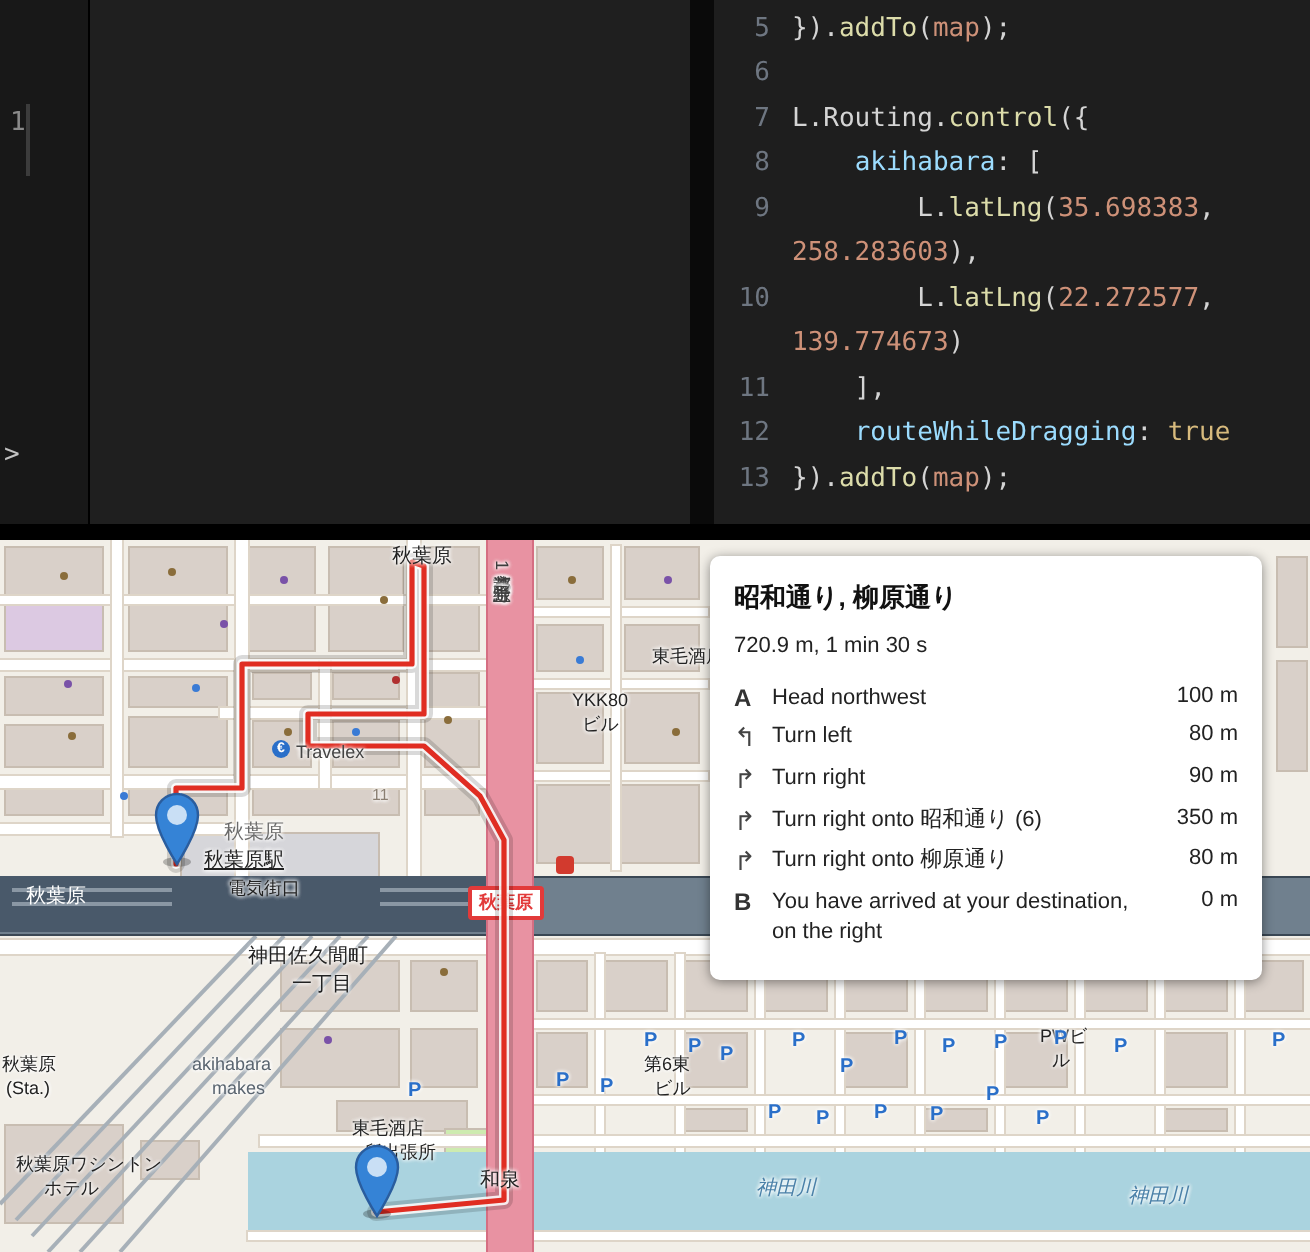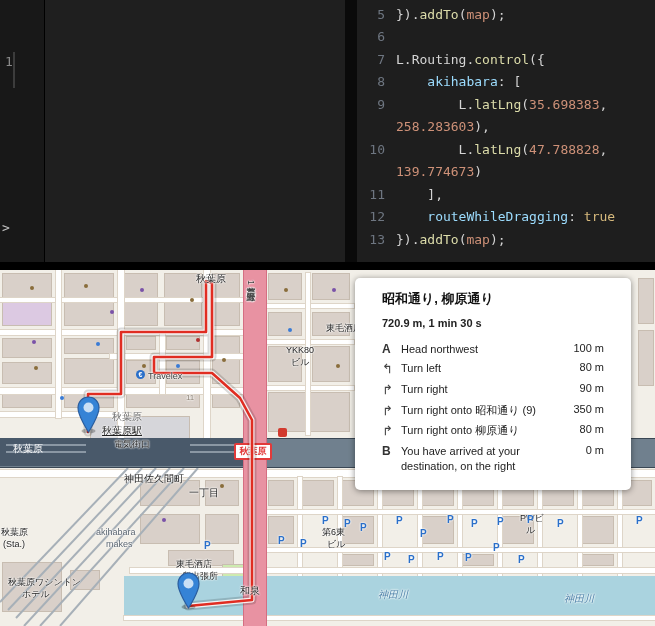--- a/index.html
+++ b/index.html
@@ -28,23 +28,23 @@
   .badge{position:absolute;left:234px;top:173px;width:38px;height:17px;background:#fff;border:2px solid #e23a3a;border-radius:2px;color:#e23a3a;font-size:9px;font-weight:bold;display:flex;align-items:center;justify-content:center;box-sizing:border-box;}
   .map-label{position:absolute;color:#222;white-space:nowrap;text-shadow:0 0 2px #fff,0 0 2px #fff,0 0 2px #fff;line-height:1;}
   .map-label.vert{writing-mode:vertical-rl;}
   .pk{position:absolute;color:#2a6fc9;font-size:10px;font-weight:bold;text-shadow:0 0 2px #fff,0 0 2px #fff;line-height:1;}
   .poi{position:absolute;width:4px;height:4px;border-radius:50%;}
   .euro{position:absolute;width:9px;height:9px;border-radius:50%;background:#2a6fc9;color:#fff;font-size:7px;line-height:9px;text-align:center;font-weight:bold;}
   .shield{position:absolute;width:9px;height:9px;background:#d23a2e;border-radius:2px;}
   svg.layer{position:absolute;left:0;top:0;}
   .marker{position:absolute;width:25px;height:38px;}
   
-  .rpanel{position:absolute;left:355px;top:8px;width:276px;height:212px;background:#fff;border-radius:5px;box-shadow:0 1px 6px rgba(0,0,0,.45);padding:10px 27px;box-sizing:border-box;color:#111;}
+  .rpanel{position:absolute;left:355px;top:8px;width:276px;height:212px;background:#fff;border-radius:5px;box-shadow:0 1px 6px rgba(0,0,0,.45);padding:10px 12px;box-sizing:border-box;color:#111;}
   .rpanel h2{margin:2px 0 0 0;font-size:13px;font-weight:bold;}
-  .rsum{font-size:11px;margin:9px 0 10px 0;color:#222;font-weight:bold;}
+  .rsum{font-size:11px;margin:9px 0 10px 0;color:#222;}
   .rrow{display:flex;align-items:flex-start;padding:2.5px 0;font-size:11px;color:#222;}
   .rrow .ric{width:19px;flex:none;font-weight:bold;font-size:12px;color:#333;line-height:1.2;}
   .rrow .ric.turn{font-weight:normal;font-size:13px;color:#444;}
   .rrow .rtx{flex:1;padding-right:6px;line-height:1.35;}
   .rrow .rds{width:42px;flex:none;text-align:right;color:#222;}
 </style>
 </head>
 <body>
 
 <div class="screen">
@@ -57,21 +57,21 @@
     </div>
     <div class="pane-b"></div>
     <div class="pane-gap"></div>
     <div class="pane-c" id="code-rows">
         <div class="code-row"><span class="gutter">5</span><span><span style="color: rgb(212, 212, 212);">}).</span><span style="color: rgb(220, 220, 170);">addTo</span><span style="color: rgb(212, 212, 212);">(</span><span style="color: rgb(206, 145, 120);">map</span><span style="color: rgb(212, 212, 212);">);</span></span></div>
         <div class="code-row"><span class="gutter">6</span><span></span></div>
         <div class="code-row"><span class="gutter">7</span><span><span style="color: rgb(212, 212, 212);">L.Routing.</span><span style="color: rgb(220, 220, 170);">control</span><span style="color: rgb(212, 212, 212);">({</span></span></div>
         <div class="code-row"><span class="gutter">8</span><span><span style="color: rgb(212, 212, 212);">    </span><span style="color: rgb(156, 220, 254);">akihabara</span><span style="color: rgb(212, 212, 212);">: [</span></span></div>
         <div class="code-row"><span class="gutter">9</span><span><span style="color: rgb(212, 212, 212);">        L.</span><span style="color: rgb(220, 220, 170);">latLng</span><span style="color: rgb(212, 212, 212);">(</span><span style="color: rgb(206, 145, 120);">35.698383</span><span style="color: rgb(212, 212, 212);">,</span></span></div>
         <div class="code-row"><span class="gutter"></span><span><span style="color: rgb(206, 145, 120);">258.283603</span><span style="color: rgb(212, 212, 212);">),</span></span></div>
-        <div class="code-row"><span class="gutter">10</span><span><span style="color: rgb(212, 212, 212);">        L.</span><span style="color: rgb(220, 220, 170);">latLng</span><span style="color: rgb(212, 212, 212);">(</span><span style="color: rgb(206, 145, 120);">47.788828</span><span style="color: rgb(212, 212, 212);">,</span></span></div>
+        <div class="code-row"><span class="gutter">10</span><span><span style="color: rgb(212, 212, 212);">        L.</span><span style="color: rgb(220, 220, 170);">latLng</span><span style="color: rgb(212, 212, 212);">(</span><span style="color: rgb(206, 145, 120);">22.272577</span><span style="color: rgb(212, 212, 212);">,</span></span></div>
         <div class="code-row"><span class="gutter"></span><span><span style="color: rgb(206, 145, 120);">139.774673</span><span style="color: rgb(212, 212, 212);">)</span></span></div>
         <div class="code-row"><span class="gutter">11</span><span><span style="color: rgb(212, 212, 212);">    ],</span></span></div>
         <div class="code-row"><span class="gutter">12</span><span><span style="color: rgb(212, 212, 212);">    </span><span style="color: rgb(156, 220, 254);">routeWhileDragging</span><span style="color: rgb(212, 212, 212);">: </span><span style="color: rgb(215, 186, 125);">true</span></span></div>
         <div class="code-row"><span class="gutter">13</span><span><span style="color: rgb(212, 212, 212);">}).</span><span style="color: rgb(220, 220, 170);">addTo</span><span style="color: rgb(212, 212, 212);">(</span><span style="color: rgb(206, 145, 120);">map</span><span style="color: rgb(212, 212, 212);">);</span></span></div>
       </div>
   </div>
 
   <div class="divider"></div>
 
   <div class="map" id="map">
@@ -198,21 +198,21 @@
         <div class="map-label" style="left: 196px; top: 4px; font-size: 10px;">秋葉原</div>
         <div class="map-label" style="left: 326px; top: 54px; font-size: 9px;">東毛酒店</div>
         <div class="map-label" style="left: 286px; top: 76px; font-size: 9px;">YKK80</div>
         <div class="map-label" style="left: 291px; top: 88px; font-size: 9px;">ビル</div>
         <div class="map-label" style="left: 148px; top: 102px; font-size: 9px; color: rgb(68, 68, 68);">Travelex</div>
         <div class="map-label" style="left: 186px; top: 124px; font-size: 8px; color: rgb(138, 127, 114);">11</div>
         <div class="map-label" style="left: 112px; top: 142px; font-size: 10px; color: rgb(107, 107, 107);">秋葉原</div>
         <div class="map-label" style="left: 102px; top: 156px; font-size: 10px; text-decoration: underline;">秋葉原駅</div>
         <div class="map-label" style="left: 114px; top: 170px; font-size: 9px;">電気街口</div>
         <div class="map-label" style="left: 124px; top: 204px; font-size: 10px;">神田佐久間町</div>
-        <div class="map-label" style="left: 146px; top: 218px; font-size: 10px; margin-left: 43px;">一丁目</div>
+        <div class="map-label" style="left: 146px; top: 218px; font-size: 10px;">一丁目</div>
         <div class="map-label vert" style="left: 246px; top: 10px; font-size: 9px; color: rgb(61, 61, 61);">首都高速1号上野線</div>
         <div class="map-label" style="left: 96px; top: 258px; font-size: 9px; color: rgb(90, 101, 112);">akihabara</div>
         <div class="map-label" style="left: 106px; top: 270px; font-size: 9px; color: rgb(90, 101, 112);">makes</div>
         <div class="map-label" style="left: 1px; top: 258px; font-size: 9px;">秋葉原</div>
         <div class="map-label" style="left: 3px; top: 270px; font-size: 9px;">(Sta.)</div>
         <div class="map-label" style="left: 8px; top: 308px; font-size: 9px;">秋葉原ワシントン</div>
         <div class="map-label" style="left: 22px; top: 320px; font-size: 9px;">ホテル</div>
         <div class="map-label" style="left: 176px; top: 290px; font-size: 9px;">東毛酒店</div>
         <div class="map-label" style="left: 182px; top: 302px; font-size: 9px;">所出張所</div>
         <div class="map-label" style="left: 240px; top: 316px; font-size: 10px;">和泉</div>
@@ -294,21 +294,21 @@
             <span class="rtx">Turn left</span>
             <span class="rds">80 m</span>
           </div>
           <div class="rrow">
             <span class="ric turn">↱</span>
             <span class="rtx">Turn right</span>
             <span class="rds">90 m</span>
           </div>
           <div class="rrow">
             <span class="ric turn">↱</span>
-            <span class="rtx">Turn right onto 昭和通り (9)</span>
+            <span class="rtx">Turn right onto 昭和通り (6)</span>
             <span class="rds">350 m</span>
           </div>
           <div class="rrow">
             <span class="ric turn">↱</span>
             <span class="rtx">Turn right onto 柳原通り</span>
             <span class="rds">80 m</span>
           </div>
           <div class="rrow">
             <span class="ric">B</span>
             <span class="rtx">You have arrived at your destination, on the right</span>

